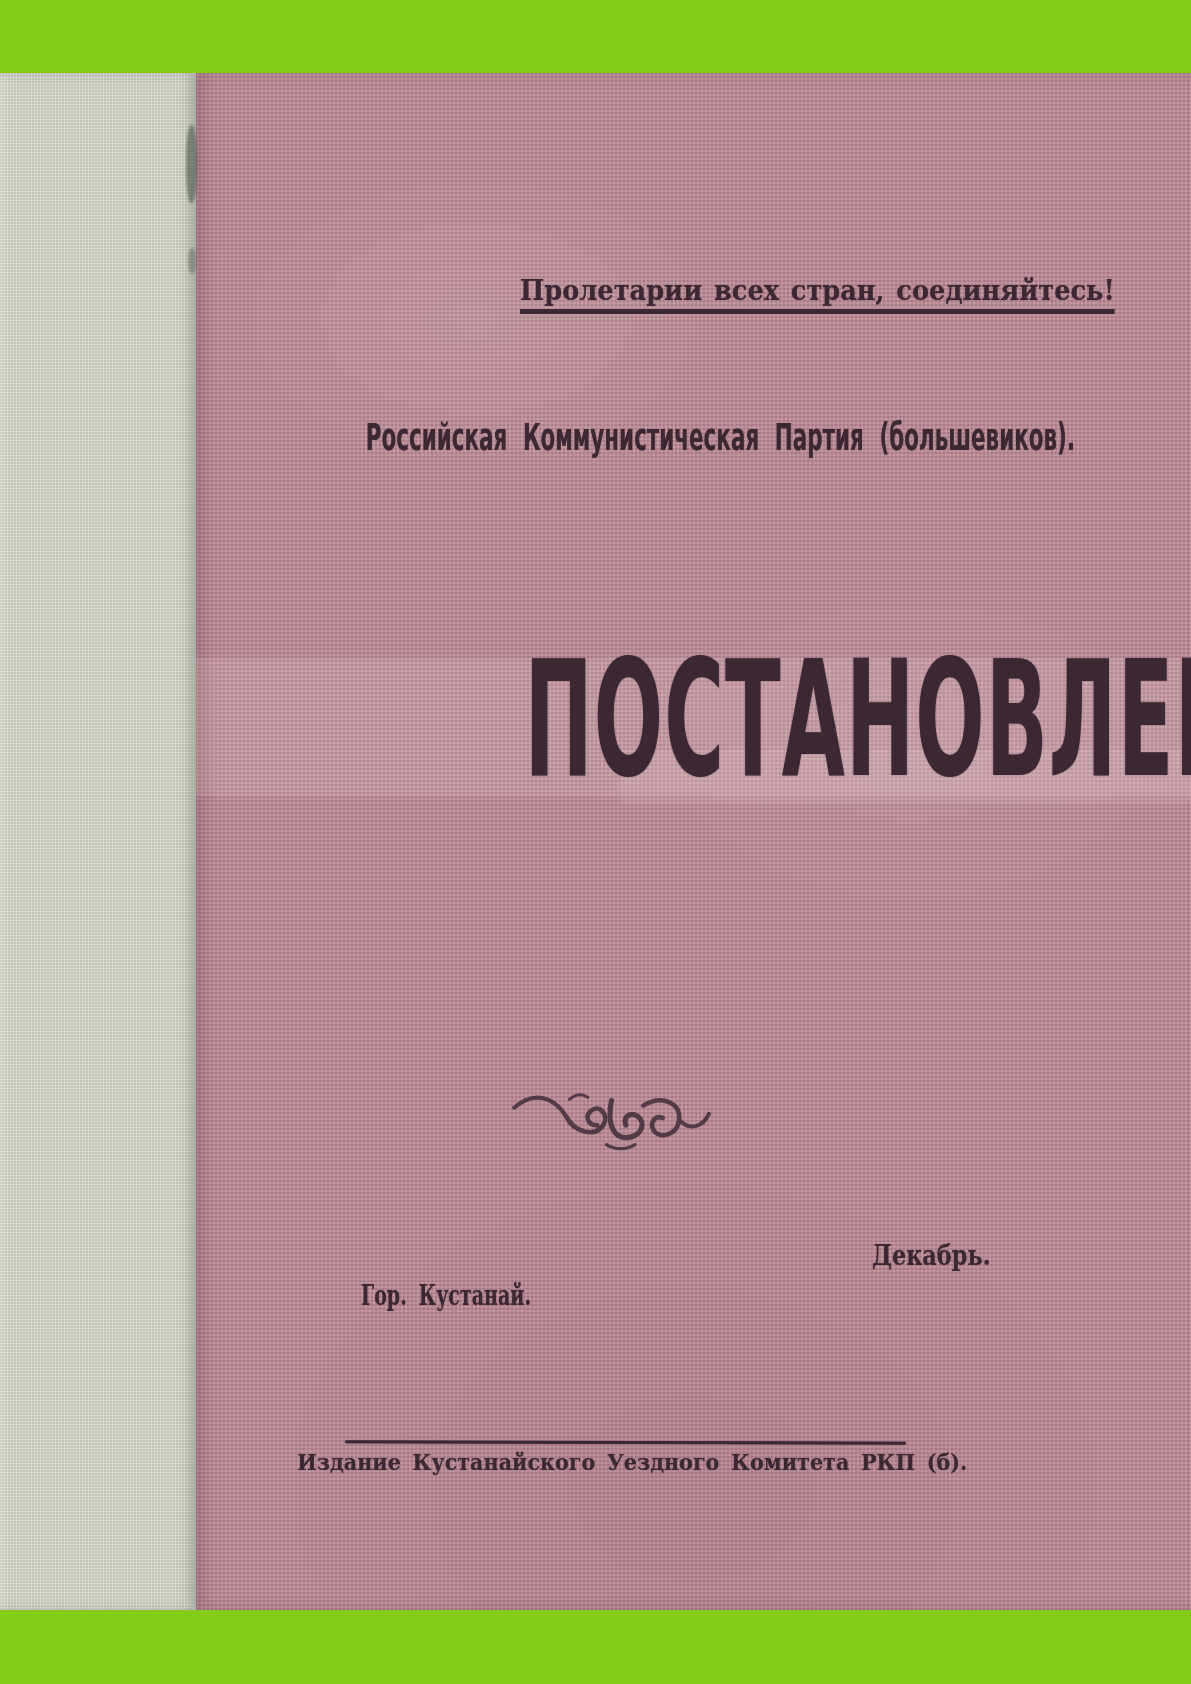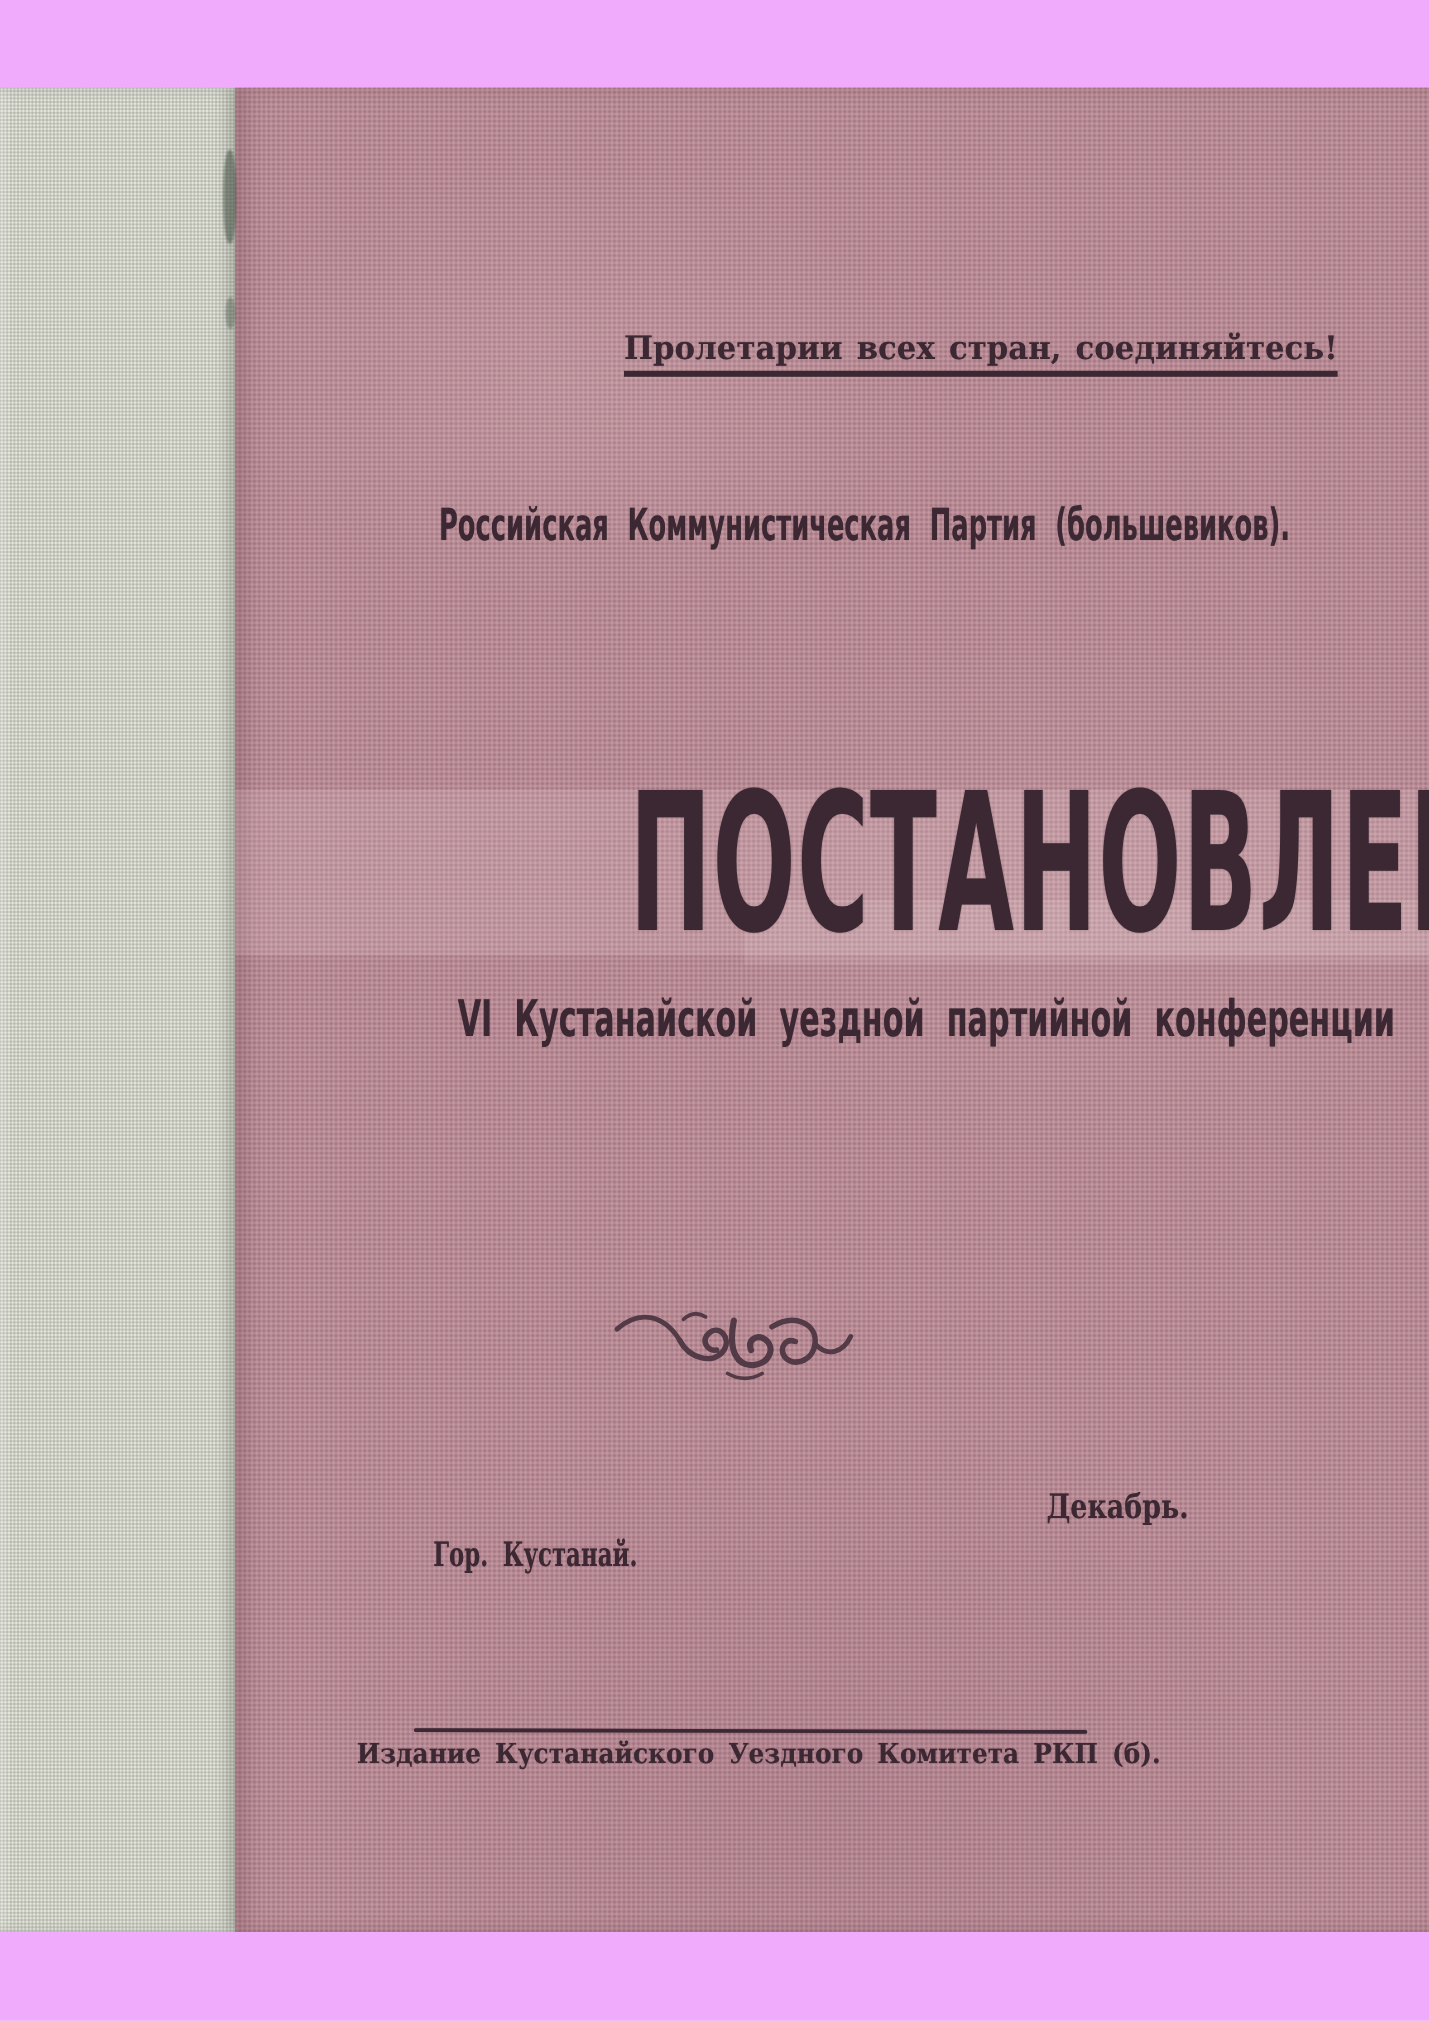--- a/index.html
+++ b/index.html
@@ -1,19 +1,19 @@
 <!DOCTYPE html>
 <html><head>
 <meta charset="utf-8">
 <style>
   html,body{margin:0;padding:0;background:#e9e9e7;}
   .page{
     position:relative;
     width:1191px;height:1684px;
-    background:#f0abfc;
+    background:#84cc16;
     overflow:hidden;
     font-family:"DejaVu Serif", serif;
   }
   
   .spine{
     position:absolute;left:0;top:73px;width:196px;height:1537px;
     background-color:#c9cbc0;
     background-image:
       radial-gradient(rgba(255,255,250,0.55) 0.8px, transparent 1.1px),
       radial-gradient(rgba(148,153,138,0.38) 0.8px, transparent 1.1px);
@@ -94,23 +94,20 @@
 
   <div class="line org1 ink">
     <span>Российская Коммунистическая Партия (большевиков).</span>
   </div>
 
 
   <div class="line big-title ink">
     <span>ПОСТАНОВЛЕНИЯ</span>
   </div>
 
-  <div class="line subtitle ink">
-    <span>VI Кустанайской уездной партийной конференции</span>
-  </div>
 
 
   <svg class="ornament" viewBox="0 0 200 70" xmlns="http://www.w3.org/2000/svg">
     <g fill="none" stroke="#45303c" stroke-linecap="round">
       <path d="M6 22 C 24 6, 44 10, 57 31" stroke-width="4"></path>
       <path d="M60 14 q 9 -8 18 -2" stroke-width="3"></path>
       <path d="M57 31 C 64 45, 84 52, 93 39 C 99 29, 89 18, 81 25 C 74 31, 79 40, 87 39" stroke-width="4.5"></path>
       <path d="M101 15 C 96 40, 104 53, 118 51 C 131 49, 135 36, 126 30 C 119 26, 112 31, 115 39" stroke-width="5"></path>
       <path d="M132 20 C 150 9, 169 17, 167 34 C 165 49, 148 53, 142 44 C 138 37, 143 29, 151 32" stroke-width="4.5"></path>
       <path d="M167 34 C 177 45, 190 41, 196 28" stroke-width="4"></path>

